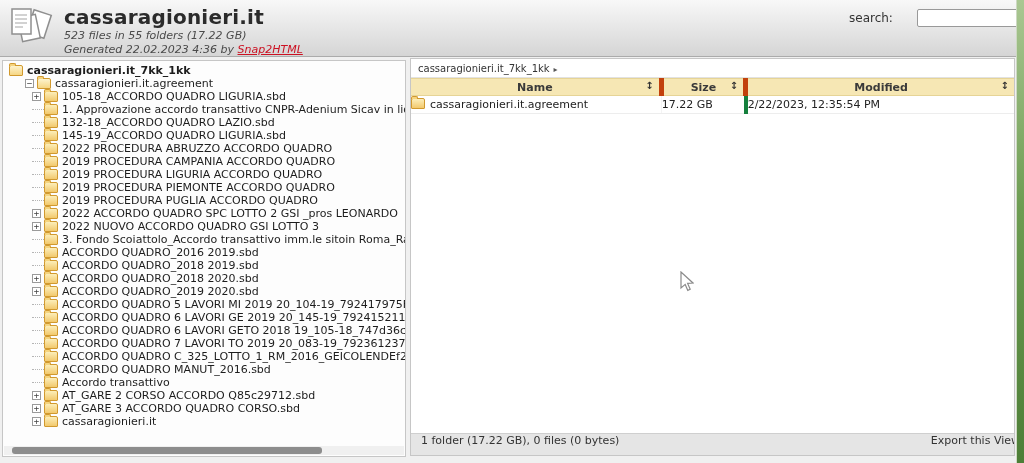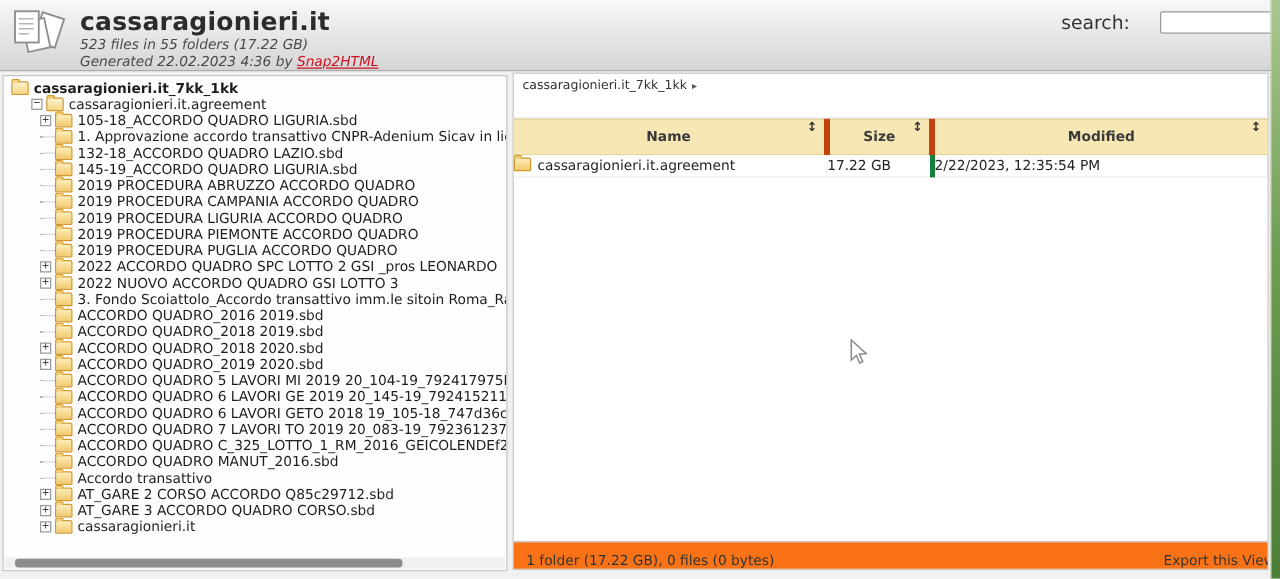--- a/index.html
+++ b/index.html
@@ -15,21 +15,21 @@
     position:absolute; left:0; top:0; width:1024px; height:57px;
     background:linear-gradient(#f8f8f8,#d5d5d5);
     border-bottom:1px solid #ababab;
   }
   .doc-icon { position:absolute; left:8px; top:6px; }
   .title-block { position:absolute; left:64px; top:5px; }
   .page-title { font-size:20px; font-weight:bold; color:#2b2b2b; letter-spacing:.2px; }
   .subtitle { font-size:11px; font-style:italic; color:#4a4a4a; line-height:13.5px; }
   .snap-link { color:#cc1122; text-decoration:underline; cursor:pointer; font-style:italic; }
   .search-area { position:absolute; left:849px; top:9px; display:flex; align-items:center; }
-  .search-label { font-size:15px; color:#333; margin-right:24px; }
+  .search-label { font-size:12px; color:#333; margin-right:24px; }
   .search-input {
     width:112px; height:18px; border:1px solid #999; border-radius:2px;
     font-size:11px; padding:0 4px; background:#fff; outline:none;
   }
   .help-icon {
     width:15px; height:15px; border-radius:50%; margin-left:5px;
     background:linear-gradient(#c3c3c3,#8d8d8d); color:#fff;
     font-size:10px; font-weight:bold; text-align:center; line-height:15px;
   }
 
@@ -68,43 +68,43 @@
     position:absolute; left:8px; top:1px; width:310px; height:7px;
     background:#8d8d8d; border-radius:3px; cursor:pointer;
   }
 
   
   .right-panel {
     position:absolute; left:410px; top:58px; width:605px; height:398px;
     background:#fff; border:1px solid #c6c6c6;
   }
   .breadcrumb {
-    height:36px; line-height:19px; font-size:10px; color:#333;
+    height:19px; line-height:19px; font-size:10px; color:#333;
     padding-left:7px; border-bottom:1px solid #e2e2e2; cursor:pointer;
   }
   .crumb-arrow { color:#555; font-size:8px; margin-left:4px; }
   table.files { width:100%; border-collapse:collapse; table-layout:fixed; }
   table.files th {
     background:#f6e7b4; border-top:1px solid #e6d496; border-bottom:1px solid #e6d496;
-    font-size:11px; font-weight:bold; color:#3a3a3a; height:28px;
+    font-size:11px; font-weight:bold; color:#3a3a3a; height:17px;
     position:relative; cursor:pointer; text-align:center; padding:0;
   }
   table.files th + th { border-left:5px solid #c2410c;margin-top:12px; }
   .sort-glyph { position:absolute; right:5px; top:1px; font-size:10px; color:#333; }
   table.files td { font-size:11px; color:#222; height:18px; border-bottom:1px solid #ededed; padding:0; }
   td.cell-name { padding-left:6px; }
   td.cell-name .folder { display:inline-block; vertical-align:-1px; margin-right:5px; }
   td.cell-size { padding-right:8px; border-left:1px solid #f4f4f4; }
   td.cell-modified { padding-left:8px; border-left:4px solid #15803d; }
   .col-name { width:41.5%; } .col-size { width:14%; } .col-modified { width:44.5%; }
 
   .panel-footer {
     position:absolute; left:0; right:0; bottom:0; height:22px;
-    background:#f97316; border-top:1px solid #cfcfcf;
-    display:flex; align-items:flex-end; justify-content:space-between;
+    background:#e5e5e5; border-top:1px solid #cfcfcf;
+    display:flex; align-items:flex-start; justify-content:space-between;
     font-size:11px; color:#333; padding-left:10px; overflow:hidden;
   }
   .export-link { white-space:nowrap; margin-right:-6px; cursor:pointer; }
 
   
   .vscroll {
     position:absolute; right:0; top:0; width:8px; height:463px;
     background:linear-gradient(180deg,#aac792 0%,#6d9c52 45%,#4d7e37 100%);
     border-left:1px solid #cdd9c2; cursor:pointer;
   }
@@ -168,21 +168,21 @@
           <span class="tree-label">132-18_ACCORDO QUADRO LAZIO.sbd</span>
         </div>
         <div class="tree-row d2">
           <span class="connector"></span>
           <span class="folder"></span>
           <span class="tree-label">145-19_ACCORDO QUADRO LIGURIA.sbd</span>
         </div>
         <div class="tree-row d2">
           <span class="connector"></span>
           <span class="folder"></span>
-          <span class="tree-label">2019 PROCEDURA ABRUZZO ACCORDO QUADRO</span>
+          <span class="tree-label">2022 PROCEDURA ABRUZZO ACCORDO QUADRO</span>
         </div>
         <div class="tree-row d2">
           <span class="connector"></span>
           <span class="folder"></span>
           <span class="tree-label">2019 PROCEDURA CAMPANIA ACCORDO QUADRO</span>
         </div>
         <div class="tree-row d2">
           <span class="connector"></span>
           <span class="folder"></span>
           <span class="tree-label">2019 PROCEDURA LIGURIA ACCORDO QUADRO</span>

